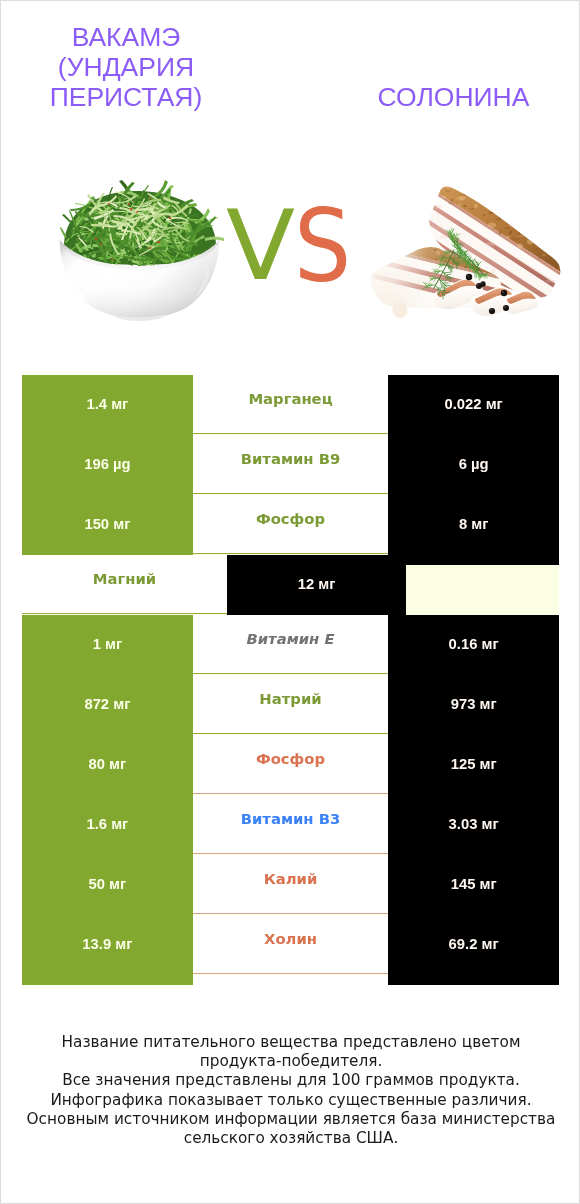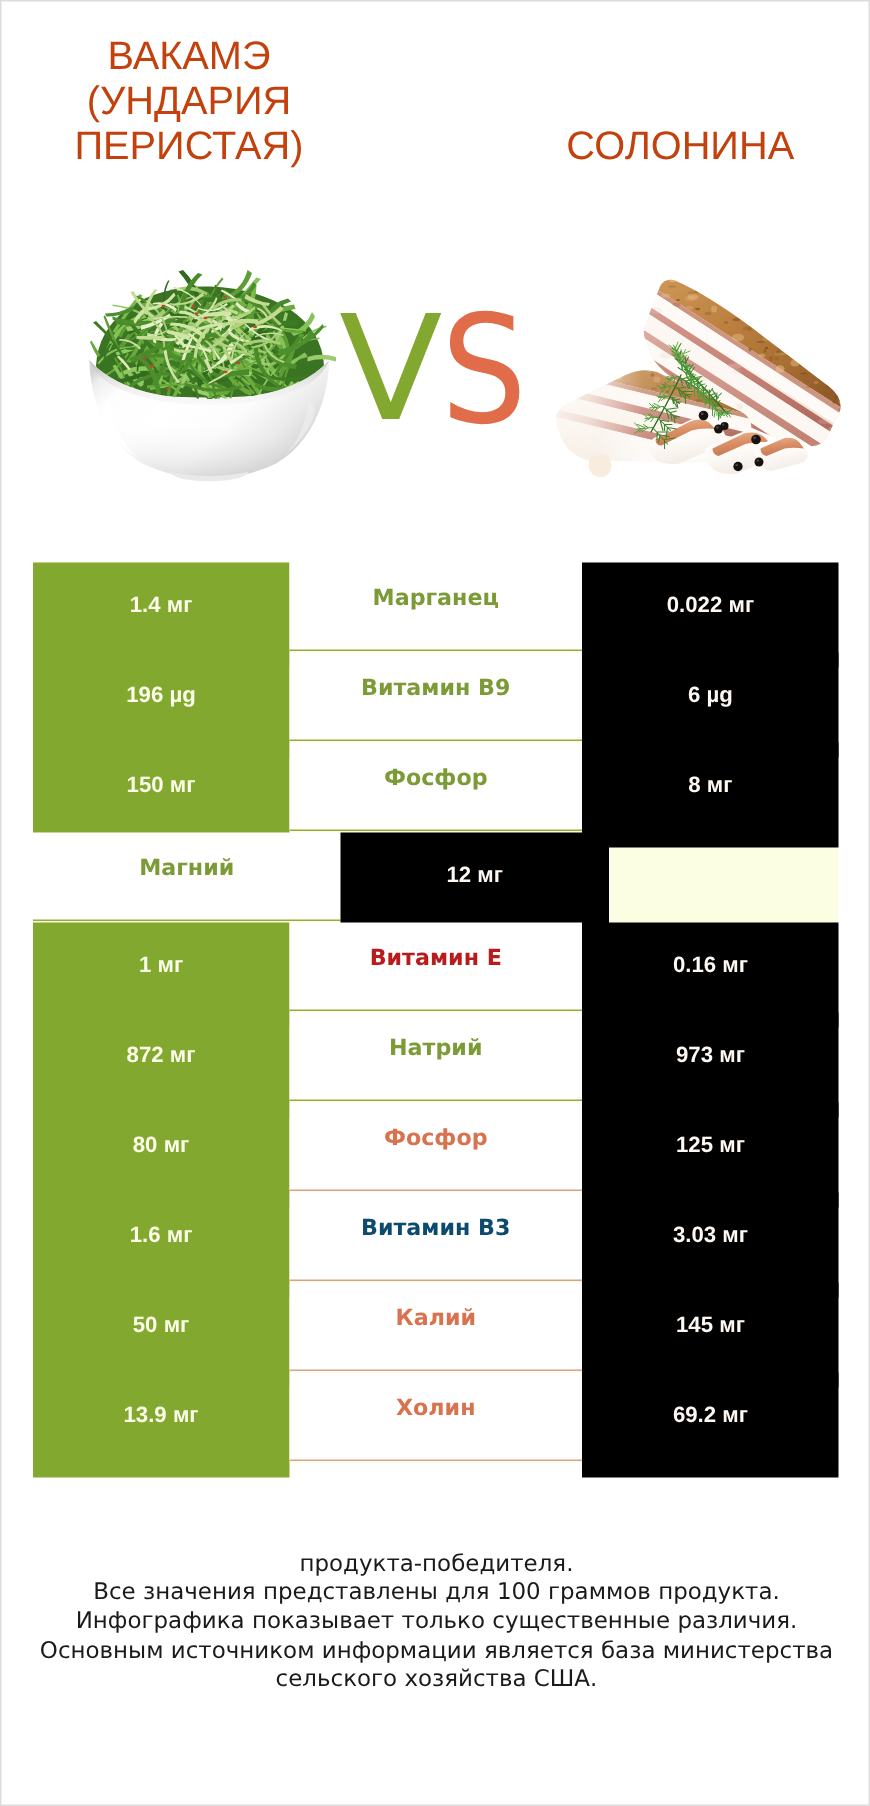--- a/index.html
+++ b/index.html
@@ -1,18 +1,18 @@
 <!DOCTYPE html>
 <html><head>
 <meta charset="utf-8">
 <style>
   html,body{margin:0;padding:0;}
   body{width:580px;height:1204px;background:#ffffff;font-family:"Liberation Sans",sans-serif;overflow:hidden;}
   .page{position:relative;width:580px;height:1204px;background:#ffffff;box-sizing:border-box;border:1px solid #dcdcdc;overflow:hidden;}
-  .title{position:absolute;color:#c2410c;text-align:center;font-weight:400;}
+  .title{position:absolute;color:#8b5cf6;text-align:center;font-weight:400;}
   #title-left{left:5px;top:21px;width:240px;font-size:26.5px;line-height:30px;}
   #title-right{left:340px;top:81px;width:225px;font-size:26.5px;line-height:30px;}
   .vs-wrap{position:absolute;left:225px;top:209px;width:160px;height:90px;}
   .vs-text{font-family:"DejaVu Sans",sans-serif;font-size:97px;line-height:71px;font-weight:400;display:block;white-space:nowrap;}
   .vs-text span{display:inline-block;}
   .tbl{position:absolute;left:21px;top:374px;width:537px;background:#FCFEE4;}
   .trow{display:flex;height:60px;}
   .cell{display:flex;align-items:center;justify-content:center;height:70px;font-family:"Liberation Sans",sans-serif;font-size:14.8px;font-weight:700;box-sizing:border-box;line-height:1;padding-bottom:12px;}
   .c-b{font-family:"DejaVu Sans",sans-serif;}
   .c-a{width:179px;background:#83A82F;color:#FBFEE8;}
@@ -404,49 +404,50 @@
         <div class="cell c-a">150 мг</div>
         <div class="cell c-b" style="color: rgb(124, 155, 54); border-bottom: 1.4px solid rgb(155, 168, 60);">Фосфор</div>
         <div class="cell c-c">8 мг</div>
       </div>
       <div class="trow">
         <div class="cell c-b" style="color: rgb(124, 155, 54); border-bottom: 1.4px solid rgb(155, 168, 60);">Магний</div>
         <div class="cell c-c">12 мг</div>
       </div>
       <div class="trow">
         <div class="cell c-a">1 мг</div>
-        <div class="cell c-b" style="color: #b91c1c; border-bottom: 1.4px solid rgb(155, 168, 60);">Витамин E</div>
+        <div class="cell c-b" style="color: #737373; border-bottom: 1.4px solid rgb(155, 168, 60); font-style: italic;">Витамин E</div>
         <div class="cell c-c">0.16 мг</div>
       </div>
       <div class="trow">
         <div class="cell c-a">872 мг</div>
         <div class="cell c-b" style="color: rgb(124, 155, 54); border-bottom: 1.4px solid rgb(155, 168, 60);">Натрий</div>
         <div class="cell c-c">973 мг</div>
       </div>
       <div class="trow">
         <div class="cell c-a">80 мг</div>
         <div class="cell c-b" style="color: rgb(217, 115, 79); border-bottom: 1.4px solid rgb(217, 162, 140);">Фосфор</div>
         <div class="cell c-c">125 мг</div>
       </div>
       <div class="trow">
         <div class="cell c-a">1.6 мг</div>
-        <div class="cell c-b" style="color: #0c4a6e; border-bottom: 1.4px solid rgb(217, 162, 140);">Витамин B3</div>
+        <div class="cell c-b" style="color: #3b82f6; border-bottom: 1.4px solid rgb(217, 162, 140);">Витамин B3</div>
         <div class="cell c-c">3.03 мг</div>
       </div>
       <div class="trow">
         <div class="cell c-a">50 мг</div>
         <div class="cell c-b" style="color: rgb(217, 115, 79); border-bottom: 1.4px solid rgb(217, 162, 140);">Калий</div>
         <div class="cell c-c">145 мг</div>
       </div>
       <div class="trow">
         <div class="cell c-a">13.9 мг</div>
         <div class="cell c-b" style="color: rgb(217, 115, 79); border-bottom: 1.4px solid rgb(217, 162, 140);">Холин</div>
         <div class="cell c-c">69.2 мг</div>
       </div>
     </div>
   <div class="foot" id="footnote">
+      <div>Название питательного вещества представлено цветом</div>
       <div>продукта-победителя.</div>
       <div>Все значения представлены для 100 граммов продукта.</div>
       <div>Инфографика показывает только существенные различия.</div>
       <div>Основным источником информации является база министерства</div>
       <div>сельского хозяйства США.</div>
     </div>
 </div>
 
 </body></html>

